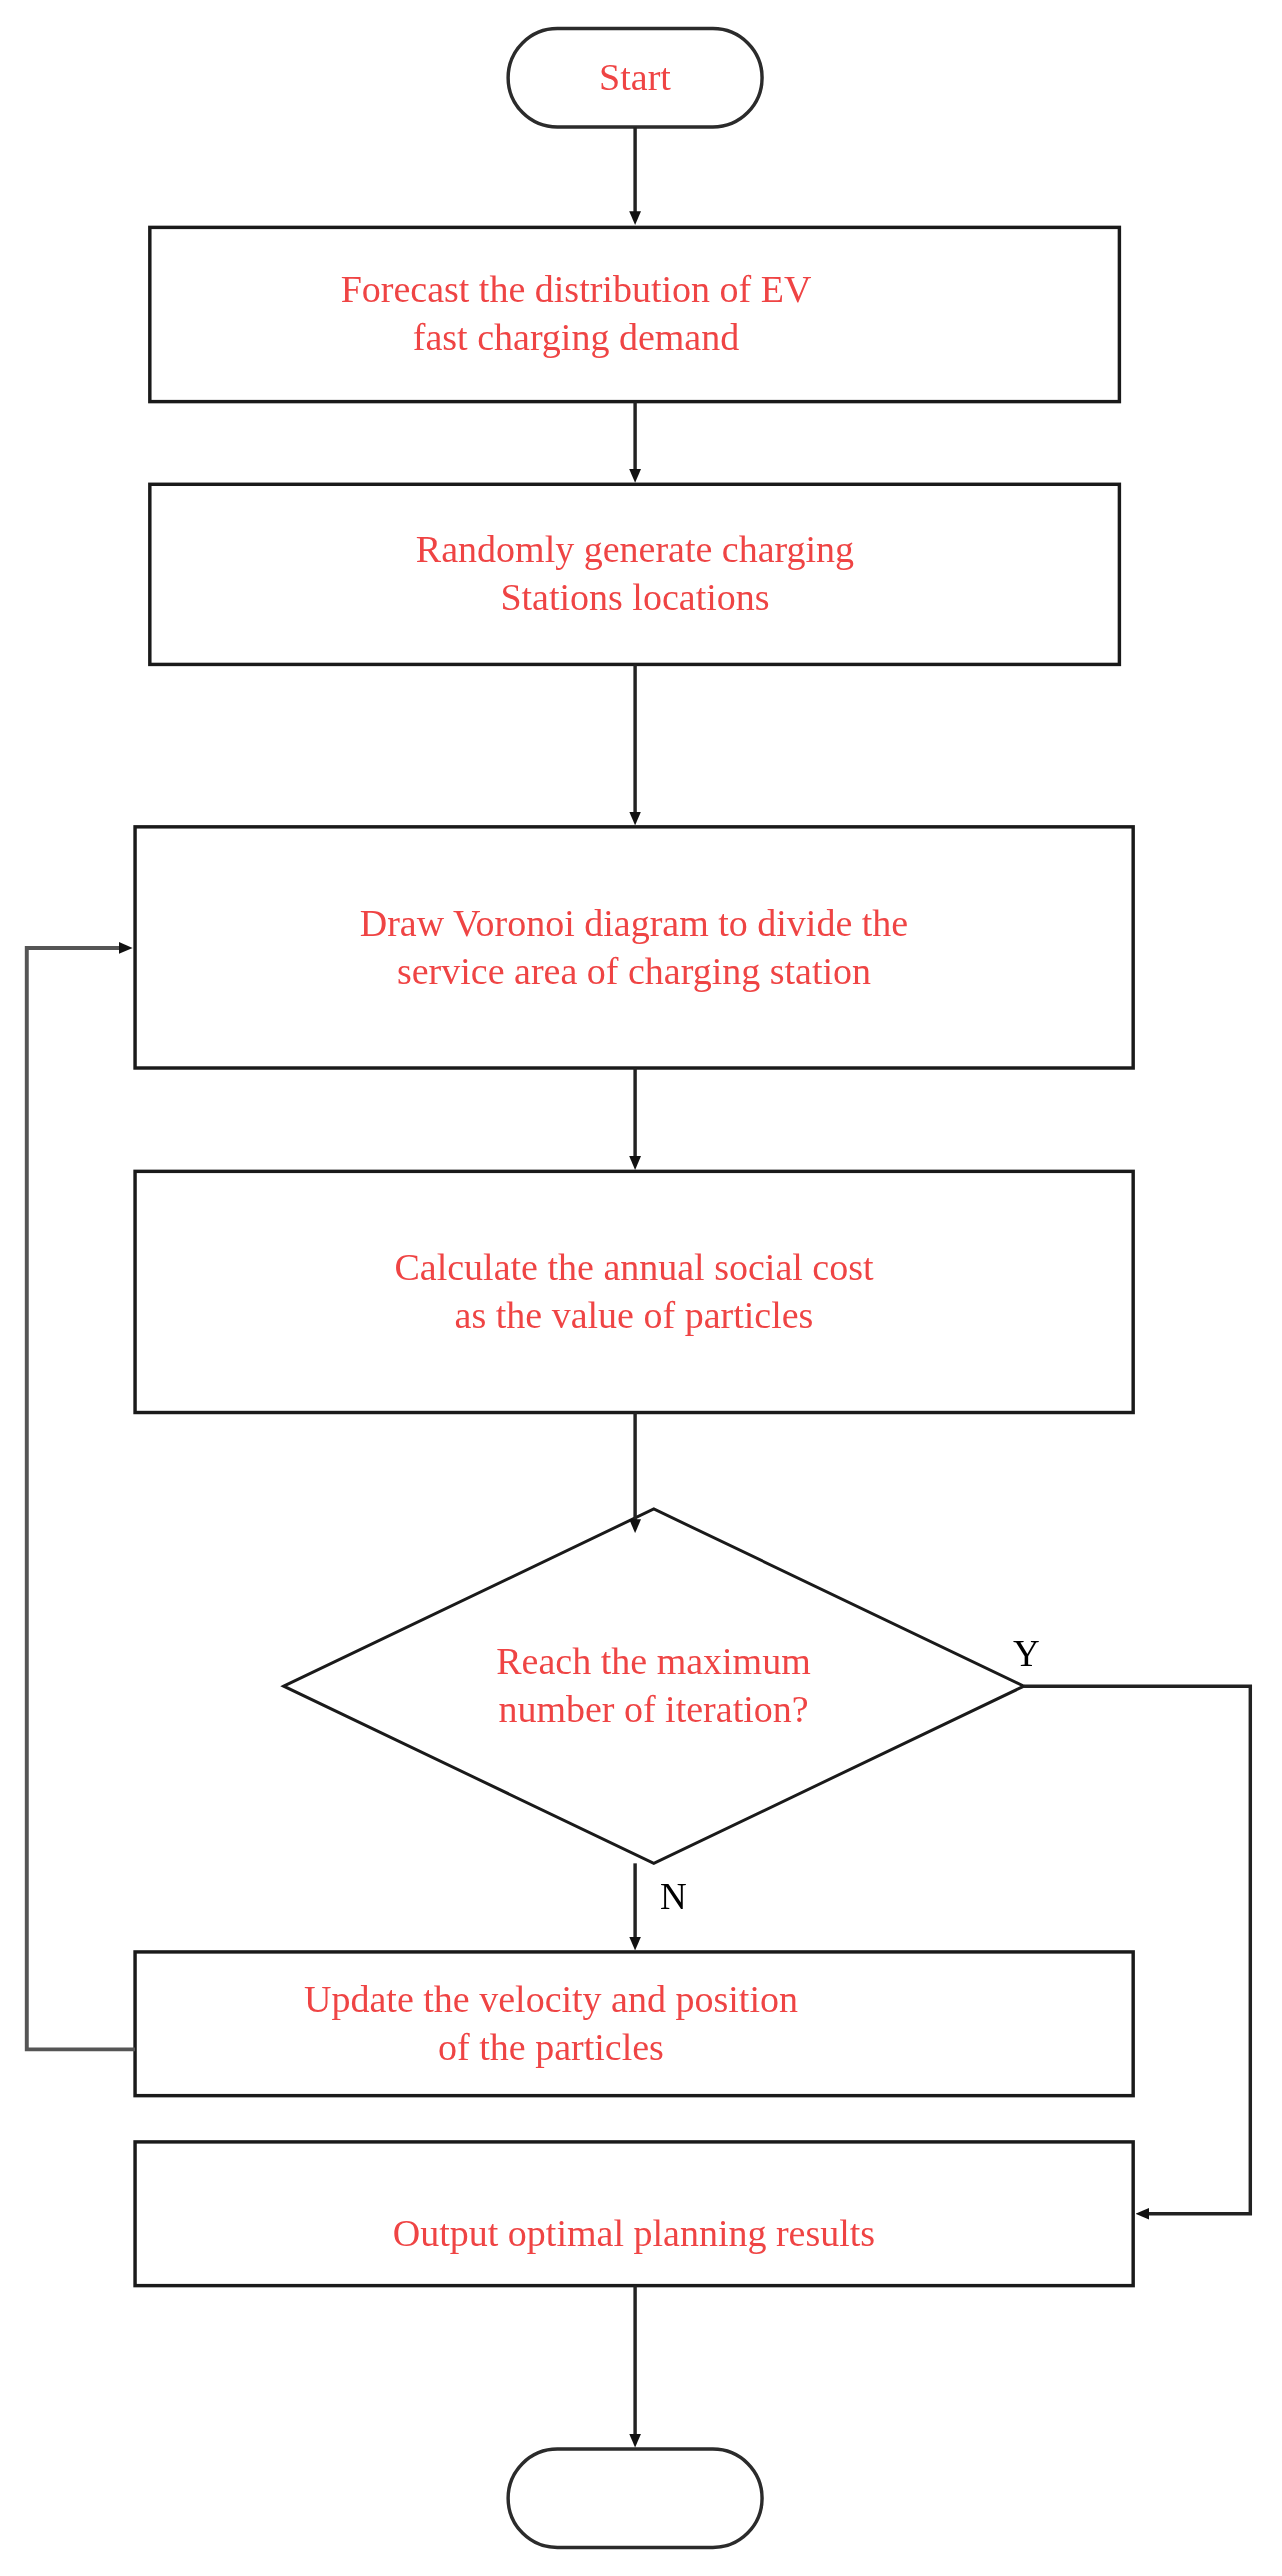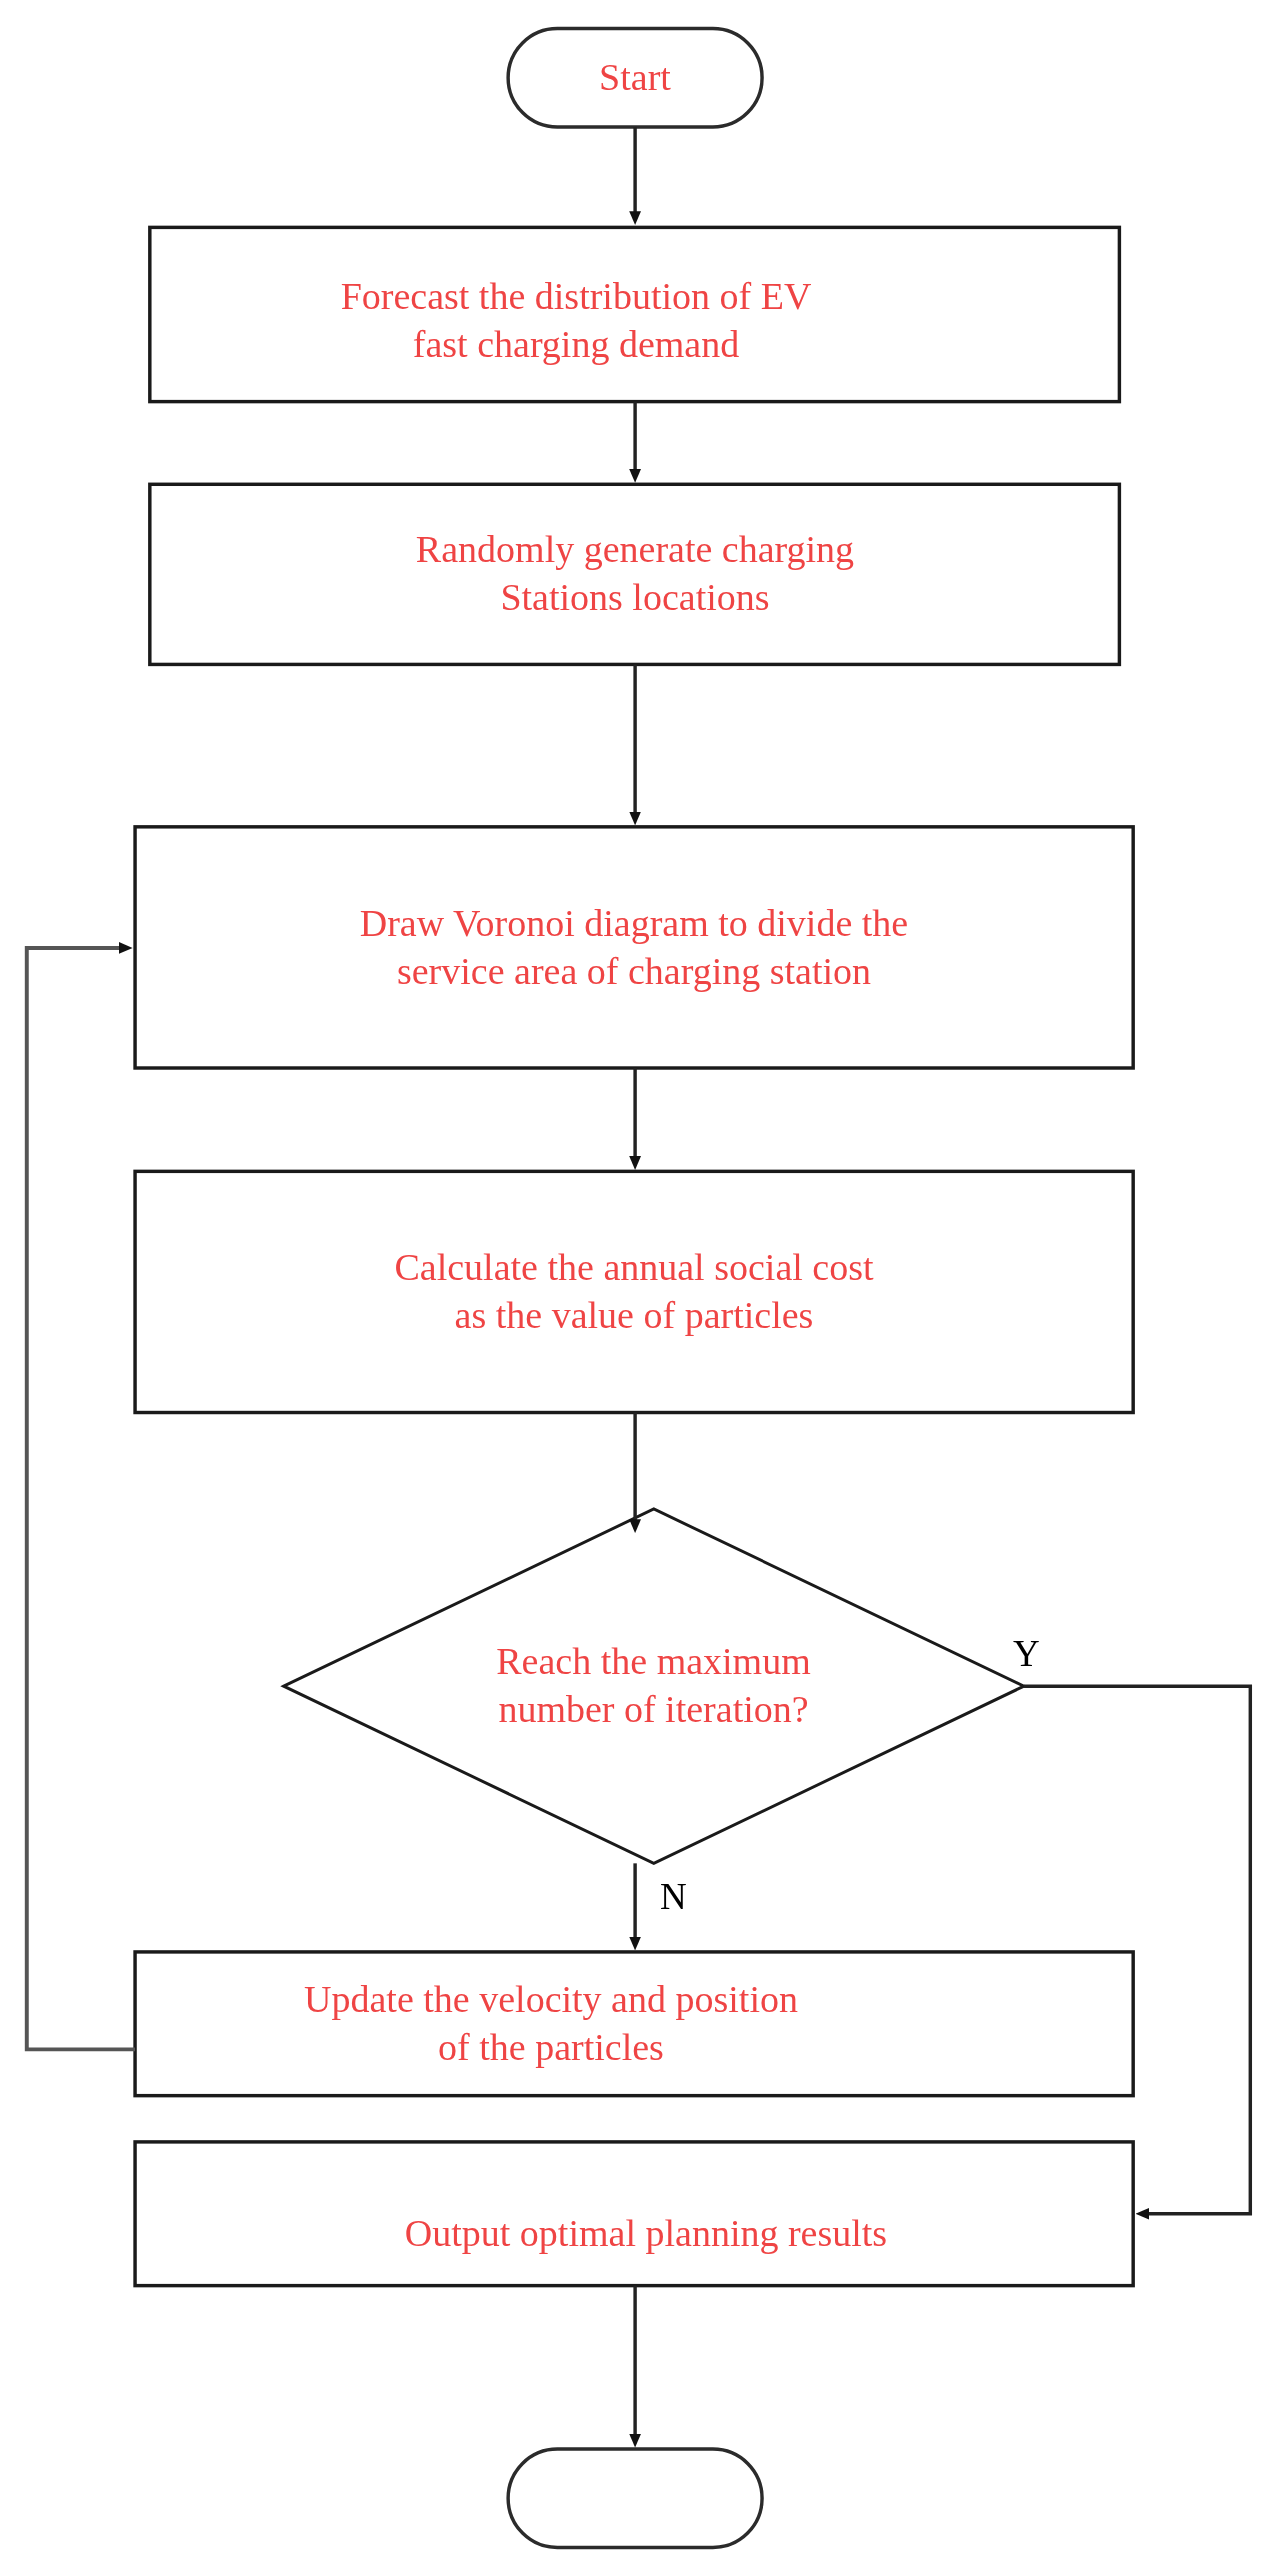--- a/index.html
+++ b/index.html
@@ -100,39 +100,39 @@
 
     <path d="M1040,1713 L1270,1713 L1270,2249 L1166,2249" fill="none" stroke="#222222" stroke-width="3.5" marker-end="url(#arrow-left)"></path>
 
     <path d="M137,2082 L27,2082 L27,963 L122,963" fill="none" stroke="#555555" stroke-width="4" marker-end="url(#arrow-right)"></path>
 
     <line x1="645" y1="2322" x2="645" y2="2474" stroke="#222222" stroke-width="3.5" marker-end="url(#arrow-down)"></line>
   </svg>
 
   <div class="node-label term-label" style="left:508px; top:28.5px; width:254px; height:98px;">Start</div>
 
-  <div class="node-label proc-label" style="left:150px; top:234px; width:852px; height:174px;">Forecast the distribution of EV
+  <div class="node-label proc-label" style="left:150px; top:227px; width:852px; height:174px;">Forecast the distribution of EV
 fast charging demand</div>
 
   <div class="node-label proc-label" style="left:135px; top:827px; width:998px; height:241px;">Draw Voronoi diagram to divide the
 service area of charging station</div>
 
   <div class="node-label proc-label" style="left:150px; top:484px; width:970px; height:180px;">Randomly generate charging
 Stations    locations</div>
 
   <div class="node-label decision-label" style="left:358px; top:1602px; width:591px; height:167px;">Reach the maximum
 number of iteration?</div>
 
   <div class="node-label proc-label" style="left:135px; top:1171px; width:998px; height:241px;">Calculate the annual social cost
 as the value of particles</div>
 
   <div class="node-label proc-label" style="left:135px; top:1952px; width:832px; height:144px;">Update the velocity and position
 of the particles</div>
 
-  <div class="node-label proc-label" style="left:135px; top:2142px; width:998px; height:184px;margin-left:12px;">Output optimal planning results</div>
+  <div class="node-label proc-label" style="left:135px; top:2142px; width:998px; height:184px;">Output optimal planning results</div>
 
 
   <div class="branch-label" style="left:1013px; top:1632px;">Y</div>
 
   <div class="branch-label" style="left:660px; top:1875px;">N</div>
 
 </div>
 
 
 </body></html>

